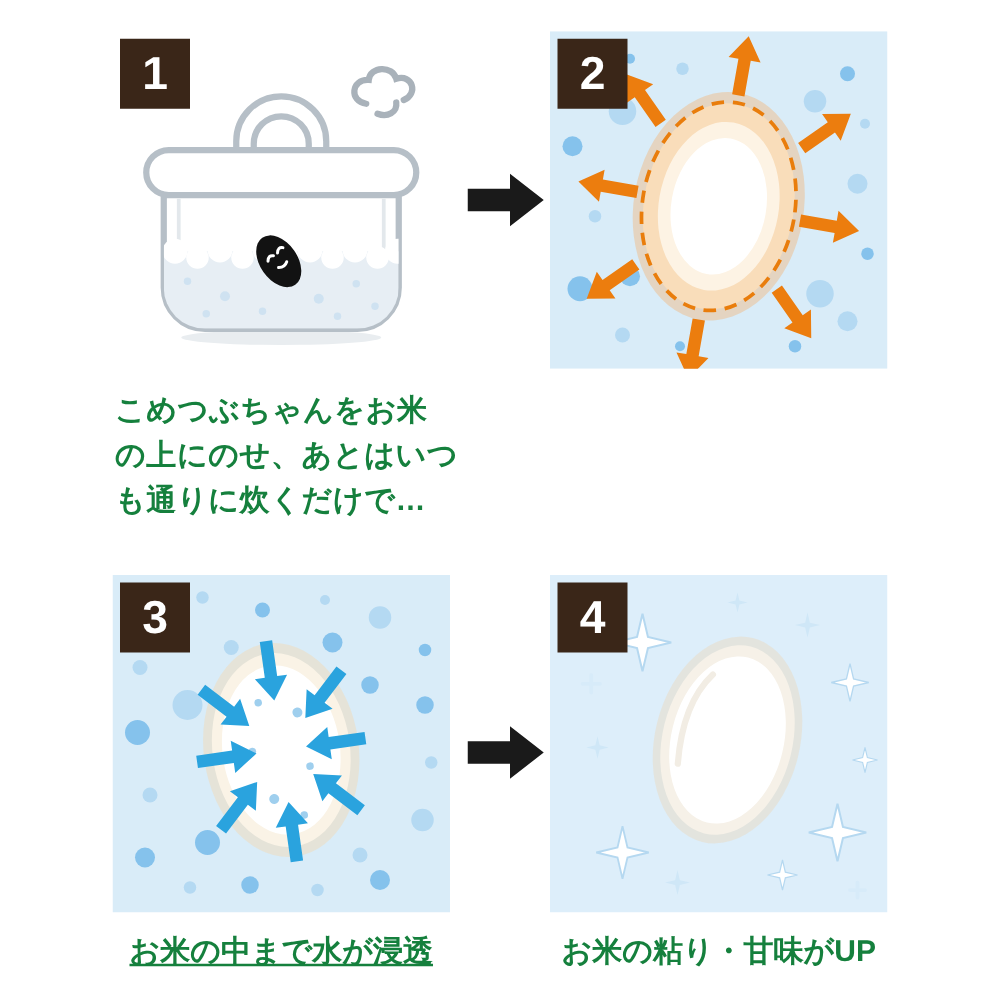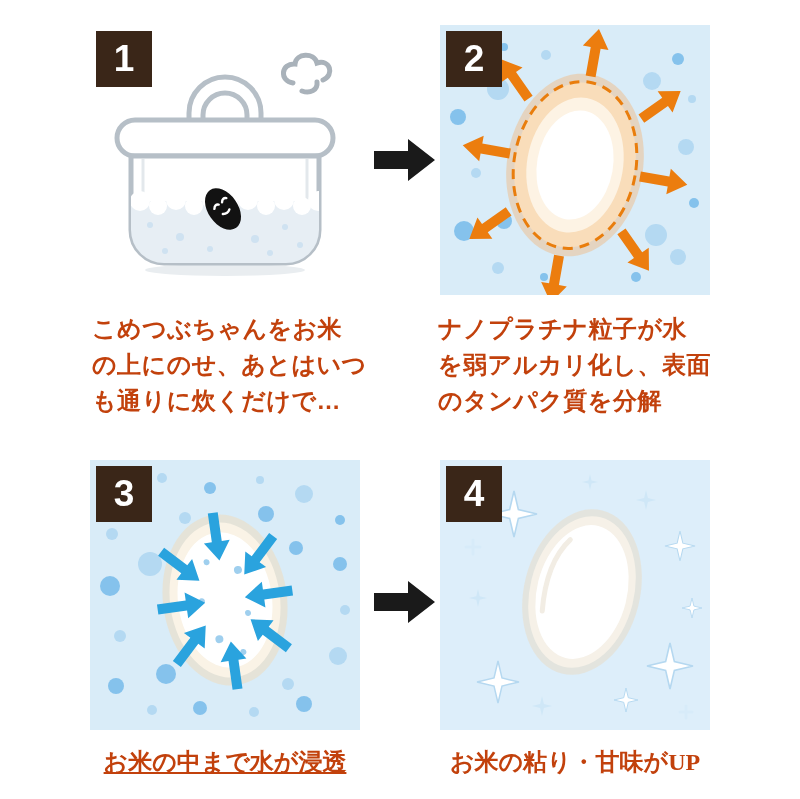--- a/index.html
+++ b/index.html
@@ -6,26 +6,26 @@
   body{width:800px;height:799px;position:relative;font-family:"Liberation Sans","DejaVu Sans",sans-serif;}
   .canvas{position:absolute;left:0;top:0;width:800px;height:799px;background:#fff;}
   .panel{position:absolute;width:270px;height:270px;}
   .panel svg{display:block;width:270px;height:270px;}
   #panel-1{left:90px;top:25px;background:#ffffff;}
   #panel-2{left:440px;top:25px;}
   #panel-3{left:90px;top:460px;}
   #panel-4{left:440px;top:460px;}
   .badge{position:absolute;left:6px;top:6px;width:56px;height:56px;background:#3a2618;color:#ffffff;
          display:flex;align-items:center;justify-content:center;font-size:37px;font-weight:bold;z-index:5;}
-  .caption{position:absolute;font-size:24px;font-weight:700;color:#c2410c;line-height:36px;
+  .caption{position:absolute;font-size:24px;font-weight:700;color:#15803d;line-height:36px;
            white-space:pre-line;letter-spacing:0.5px;}
   #caption-1{left:92px;top:311px;width:300px;}
   #caption-2{left:438px;top:311px;width:300px;}
   #caption-3{left:90px;top:744px;width:270px;text-align:center;letter-spacing:0;text-decoration:underline;}
-  #caption-4{left:440px;top:744px;width:270px;text-align:center;letter-spacing:0;font-family:Liberation Serif, serif;}
+  #caption-4{left:440px;top:744px;width:270px;text-align:center;letter-spacing:0;}
   .step-arrow{position:absolute;width:62px;height:44px;}
   #arrow-1{left:374px;top:138px;}
   #arrow-2{left:374px;top:580px;}
 </style>
 </head>
 <body>
 
 <div class="canvas">
 
   <div class="panel" id="panel-1">
@@ -238,19 +238,16 @@
   </div>
   <div class="step-arrow" id="arrow-2">
     <svg width="62" height="44" viewBox="0 0 62 44">
         <polygon points="0,13 34,13 34,1 61,22 34,43 34,31 0,31" fill="#1a1a1a"></polygon>
       </svg>
   </div>
 
   <div class="caption" id="caption-1">こめつぶちゃんをお米
 の上にのせ、あとはいつ
 も通りに炊くだけで…</div>
-  <div class="caption" id="caption-2">ナノプラチナ粒子が水
-を弱アルカリ化し、表面
-のタンパク質を分解</div>
   <div class="caption" id="caption-3">お米の中まで水が浸透</div>
   <div class="caption" id="caption-4">お米の粘り・甘味がUP</div>
 
 </div>
 
 </body></html>

